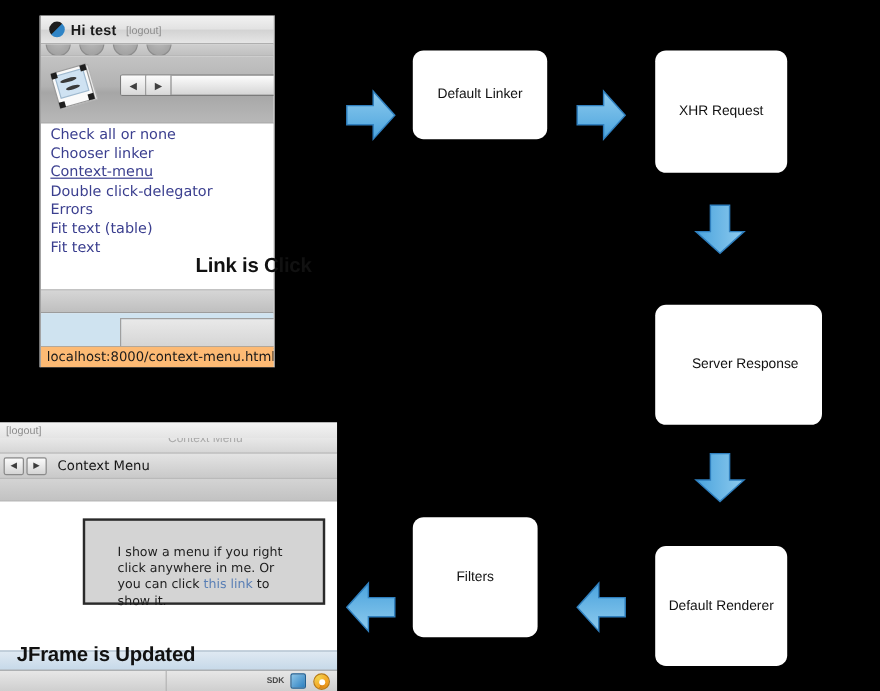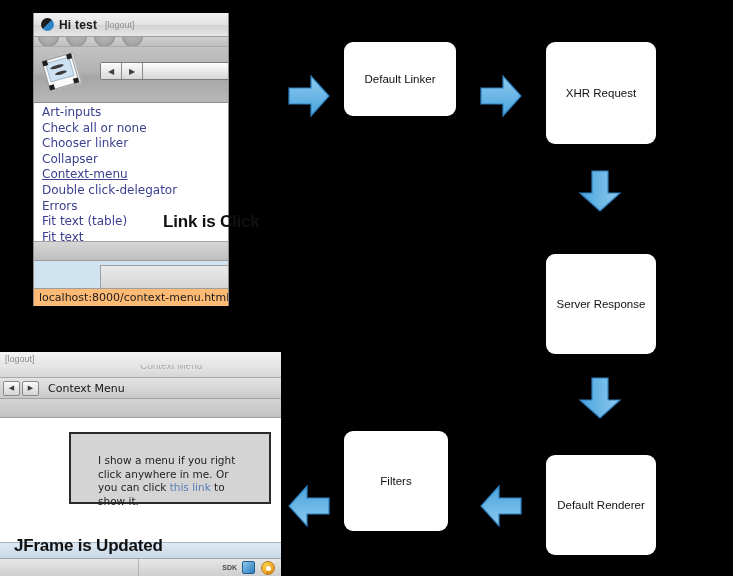--- a/index.html
+++ b/index.html
@@ -379,24 +379,22 @@
       </svg>
     </span>
     <div class="nav-group">
       <div class="nav-btn">◀</div>
       <div class="nav-btn">▶</div>
     </div>
   </div>
 
   <div class="page-body">
     <ul class="link-list">
-      <li>Art-inputs</li>
       <li>Check all or none</li>
       <li>Chooser linker</li>
-      <li>Collapser</li>
       <li class="underlined">Context-menu</li>
       <li>Double click-delegator</li>
       <li>Errors</li>
       <li>Fit text (table)</li>
       <li>Fit text</li>
     </ul>
   </div>
 
   <div class="gray-strip"></div>
 
@@ -445,21 +443,21 @@
 <div class="w2-taskbar">
   <div class="divider"></div>
   <span class="sdk-label">SDK</span>
   <span class="sdk-icon-blue"></span>
   <span class="sdk-icon-orange"></span>
 </div>
 
 <div id="flow-diagram">
   <div class="flow-box" style="left: 63px; top: 42px; width: 112px; height: 74px;">Default Linker</div>
   <div class="flow-box" style="left: 265px; top: 42px; width: 110px; height: 102px;">XHR Request</div>
-  <div class="flow-box" style="left: 265px; top: 254px; width: 110px; height: 100px;">Server Response</div>
+  <div class="flow-box" style="left: 265px; top: 254px; width: 128px; height: 100px; padding-left: 11px;">Server Response</div>
   <div class="flow-box" style="left: 265px; top: 455px; width: 110px; height: 100px;">Default Renderer</div>
   <div class="flow-box" style="left: 63px; top: 431px; width: 104px; height: 100px;">Filters</div>
 
   <span class="arrow" style="left: 6px; top: 72px;"><svg width="44" height="48" viewBox="0 0 44 48">
         <defs>
           <linearGradient id="gright" x1="0" y1="0" x2="0" y2="1">
             <stop offset="0%" stop-color="#8ecbee"></stop>
             <stop offset="100%" stop-color="#4aa3dd"></stop>
           </linearGradient>
         </defs>

